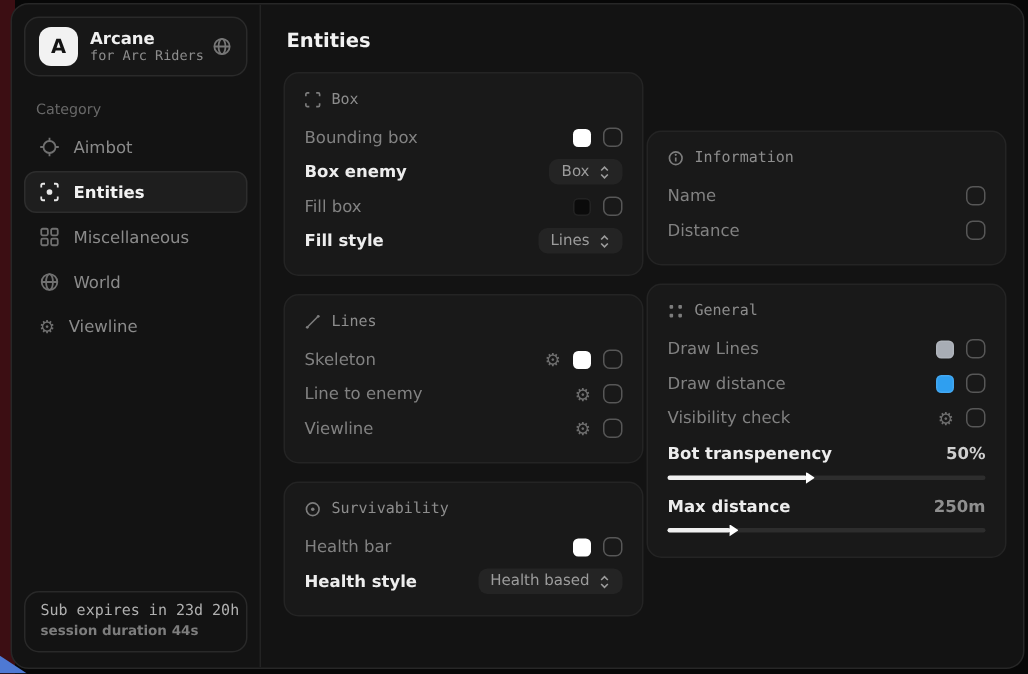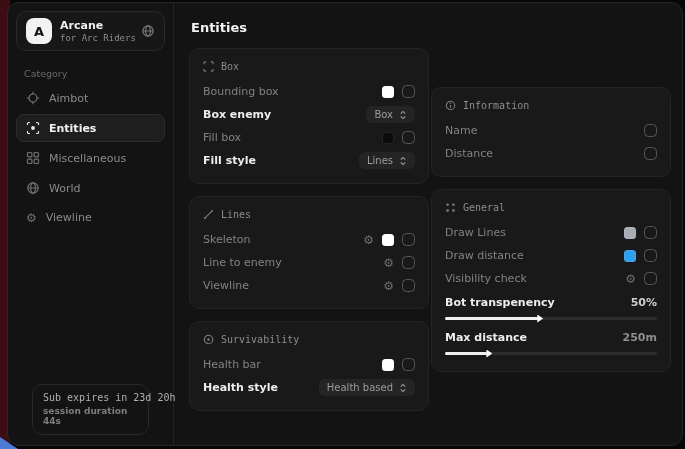--- a/index.html
+++ b/index.html
@@ -28,21 +28,21 @@
     font-size:9px; color:#8d8d8d; white-space:nowrap; }
   .globe-btn { margin-left:auto; color:#777; display:flex; cursor:pointer; }
   .category { font-size:9.5px; color:#686868; margin:9px 16px 5px; }
   .nav { display:flex; flex-direction:column; gap:2px; padding:0 8px; }
   .nav-item { display:flex; align-items:center; gap:9px; padding:6px 9px;
     border:1px solid transparent; border-radius:8px; color:#8b8b8b;
     font-size:11px; cursor:pointer; }
   .nav-item .nicon { display:flex; color:#707070; }
   .nav-item.active { background:#1e1e1e; border-color:#2d2d2d; color:#f2f2f2; font-weight:600; }
   .nav-item.active .nicon { color:#e8e8e8; }
-  .sub-card { margin:auto 24px 10px; border:1px solid #292929; border-radius:10px;
+  .sub-card { margin:auto 8px 10px; border:1px solid #292929; border-radius:10px;
     padding:7px 10px 8px; }
   .sub-line1 { font-family:"DejaVu Sans Mono","Liberation Mono",monospace;
     font-size:10px; color:#b0b0b0; white-space:nowrap; }
   .sub-line2 { font-size:9px; font-weight:bold; color:#7d7d7d; margin-top:3px; }
 
   
   .main { flex:1; padding:12px 11px 12px 15px; min-width:0; }
   .main-title { font-size:13px; font-weight:bold; color:#f2f2f2; margin:5px 0 13px 2px; }
   .grid { display:flex; gap:2px;align-items:center; }
   .col { flex:1; display:flex; flex-direction:column; gap:12px; min-width:0; }

